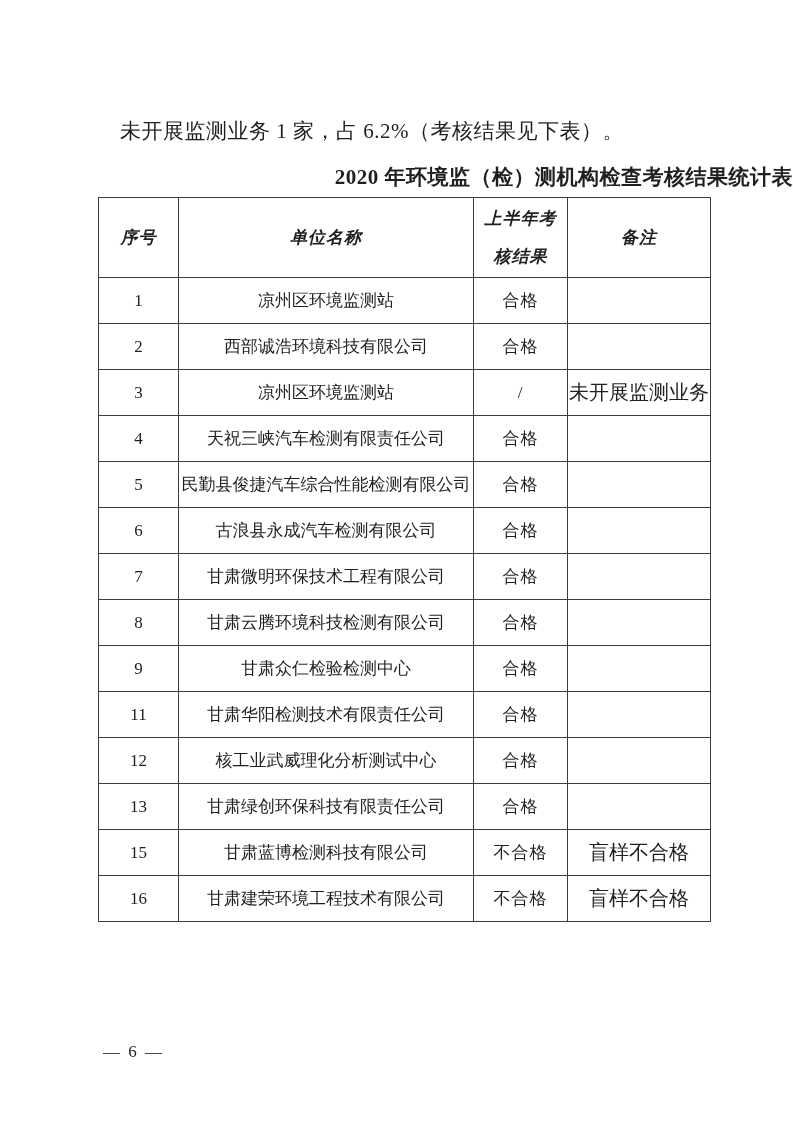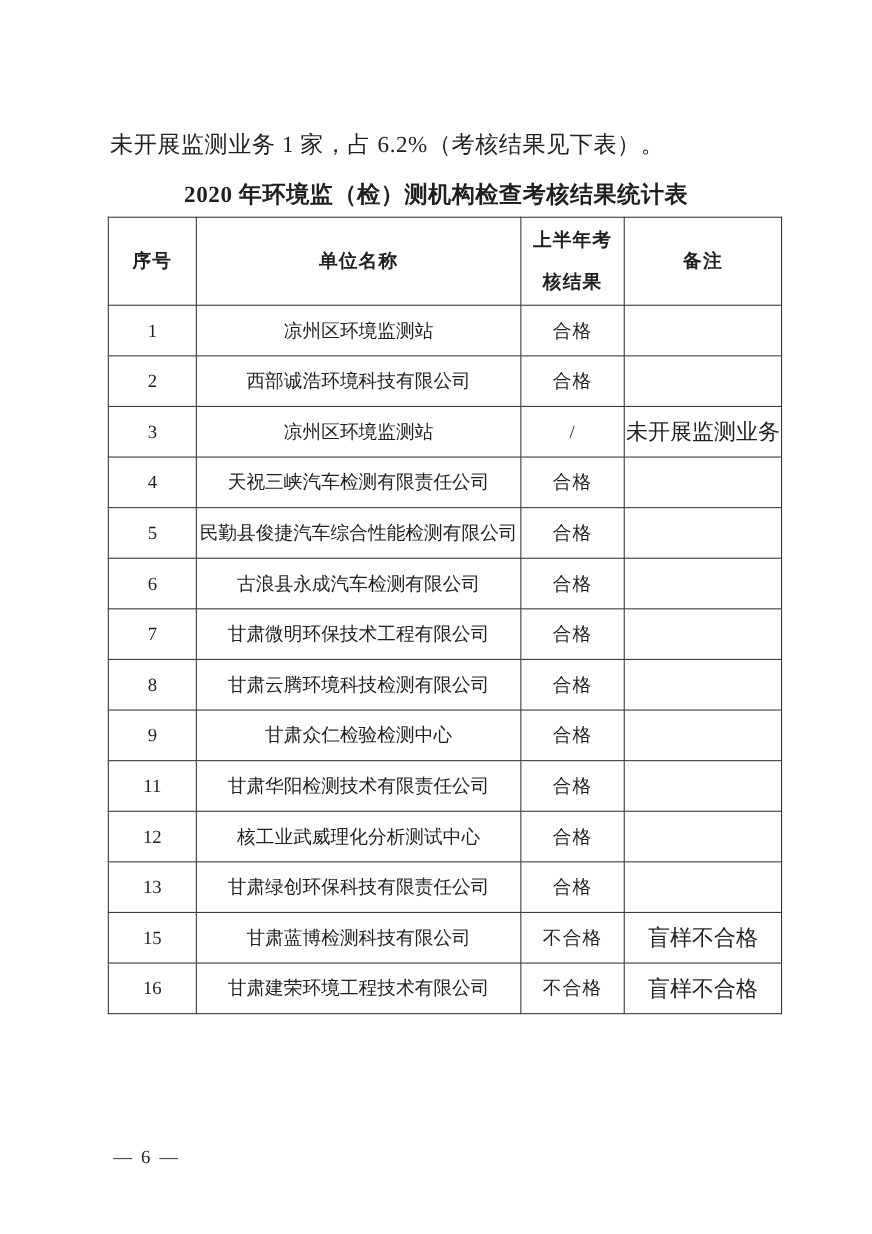--- a/index.html
+++ b/index.html
@@ -6,34 +6,34 @@
   html, body { width: 793px; height: 1122px; }
   body {
     position: relative;
     background: #ffffff;
     color: #1f1f1f;
     font-family: "Liberation Serif", serif;
     overflow: hidden;
   }
   .intro {
     position: absolute;
-    left: 100px;
+    left: 120px;
     top: 116px;
     width: 600px;
     font-size: 21px;
     line-height: 30px;
     letter-spacing: 0.5px;
     font-family: "Liberation Serif", serif;
   }
   .table-title {
     position: absolute;
     left: 0;
     top: 163px;
     width: 793px;
-    text-align: center;
+    text-align: right;
     font-size: 21px;
     font-weight: bold;
     letter-spacing: 0.5px;
     font-family: "Liberation Serif", serif;
   }
   table.results {
     position: absolute;
     left: 98px;
     top: 197px;
     border-collapse: collapse;
@@ -48,20 +48,21 @@
   }
   .results thead tr { height: 80px; }
   .results tbody tr { height: 46px; }
   .results th {
     font-family: "Liberation Sans", sans-serif;
     font-weight: bold;
     font-size: 17px;
     white-space: pre-line;
     line-height: 38px;
     letter-spacing: 1px;
+    font-style: italic;
   }
   .results td {
     font-family: "Liberation Serif", serif;
     font-size: 17px;
   }
   .results td.col-no { font-size: 17px; }
   .results td.col-name { white-space: nowrap; margin-left: 21px; }
   .results td.col-result { letter-spacing: 1px; }
   .results td.col-remark { font-size: 20px; white-space: nowrap; }
   .page-number {

